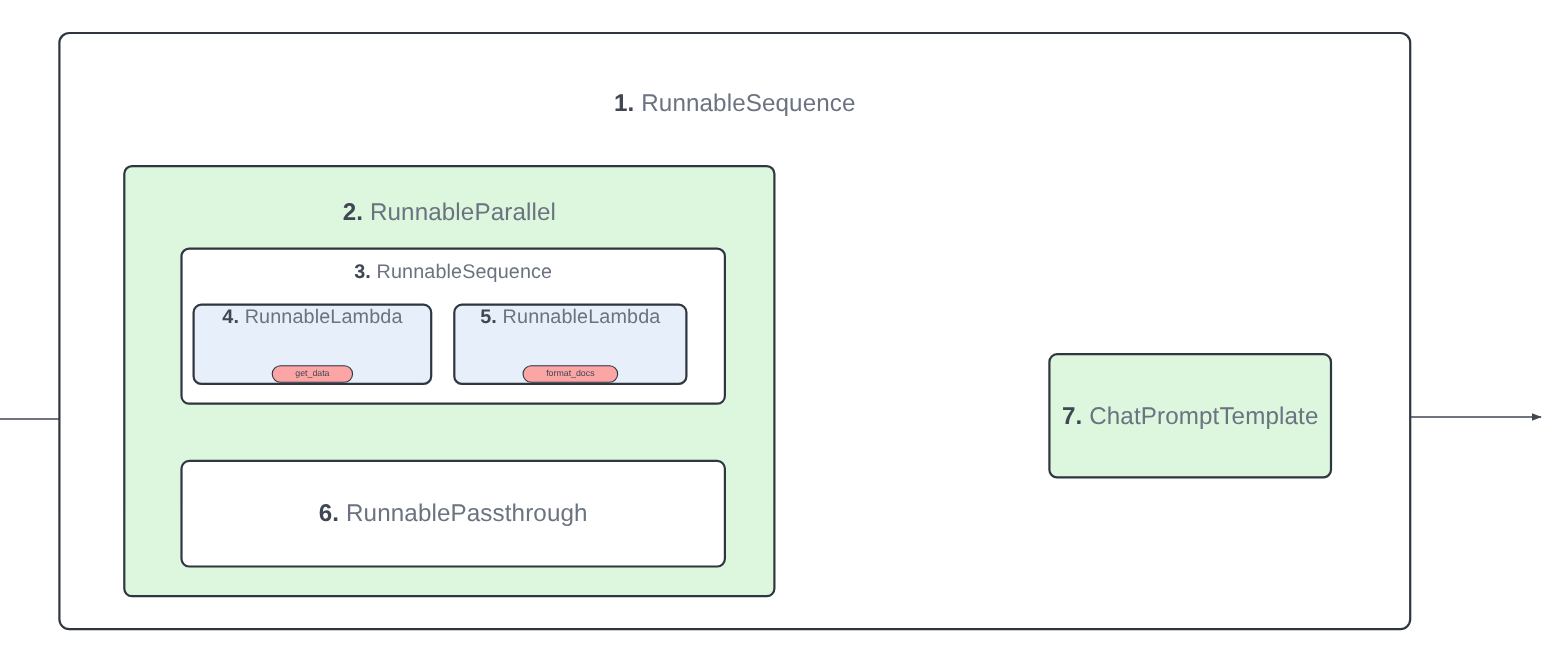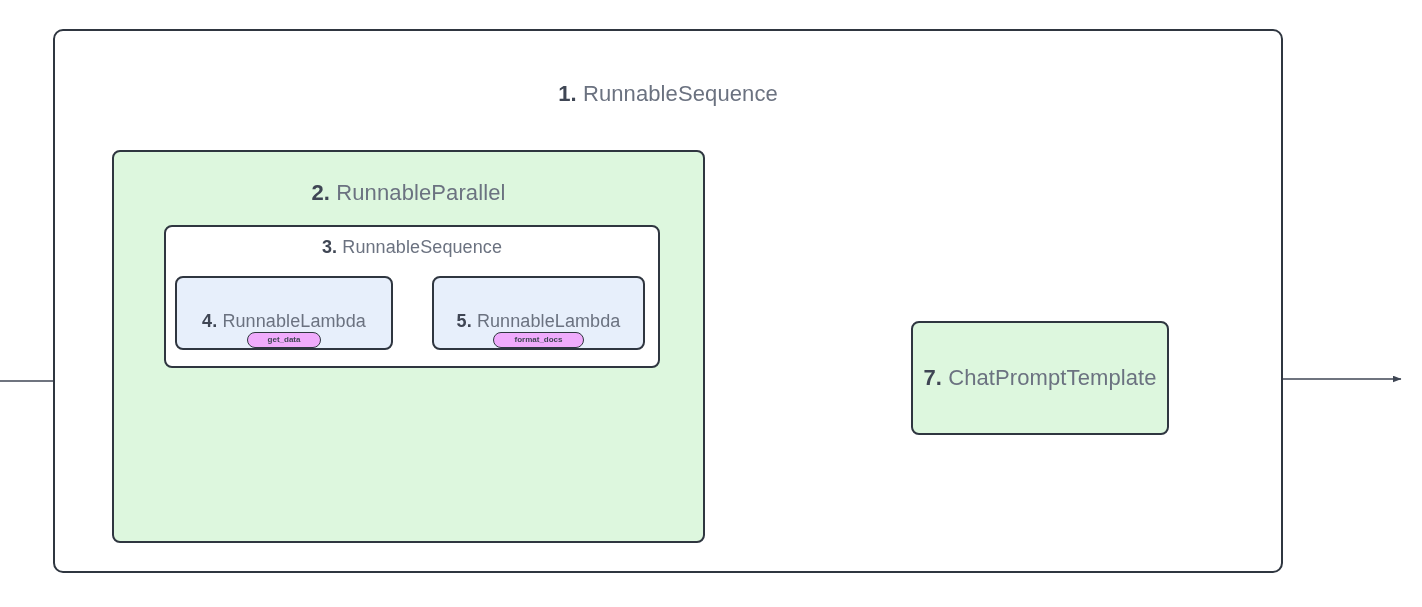--- a/index.html
+++ b/index.html
@@ -64,60 +64,59 @@
     height: 143px;
     background: #ffffff;
     padding-top: 10px;
     text-align: center;
   }
   #n3 .node-label { font-size: 18px; }
   
   .lambda {
     background: #e7effb;
     border-radius: 8px;
-    justify-content: flex-end;
+    justify-content: space-between;
     padding-top: 0;
   }
   #n4 {
     left: 175px;
     top: 276px;
     width: 218px;
     height: 74px;
   }
   #n5 {
-    left: 432px;
+    left: 412px;
     top: 276px;
     width: 213px;
     height: 74px;
   }
   .lambda .node-label { font-size: 18px; }
   .pill {
     margin-top: 0;
     border: 1.4px solid #2f3640;
     border-radius: 12px;
-    background: #f0abfc;
+    background: #fca5a5;
     color: #3f4654;
     font-size: 8px;
     padding: 3px 20px 3px 20px;
     line-height: 1;
     white-space: nowrap;
-    font-weight: bold;
   }
   
   #n6 {
     left: 164px;
     top: 418px;
     width: 496px;
     height: 98px;
     background: #ffffff;
     justify-content: center;
   }
   
   #n7 {
-    left: 911px;
+    left: 953px;
     top: 321px;
     width: 258px;
     height: 114px;
     background: #ddf7de;
     justify-content: center;
   }
   #edges {
     position: absolute;
     left: 0;
     top: 0;
@@ -185,20 +184,26 @@
   </div>
 
   <div class="node lambda" id="n5">
     <div class="node-label">
       <span class="num">5.</span>
       <span>RunnableLambda</span>
     </div>
     <div class="pill">format_docs</div>
   </div>
 
+  <div class="node" id="n6">
+    <div class="node-label">
+      <span class="num">6.</span>
+      <span>RunnablePassthrough</span>
+    </div>
+  </div>
 
   <div class="node" id="n7">
     <div class="node-label">
       <span class="num">7.</span>
       <span>ChatPromptTemplate</span>
     </div>
   </div>
 
 </div>
 

